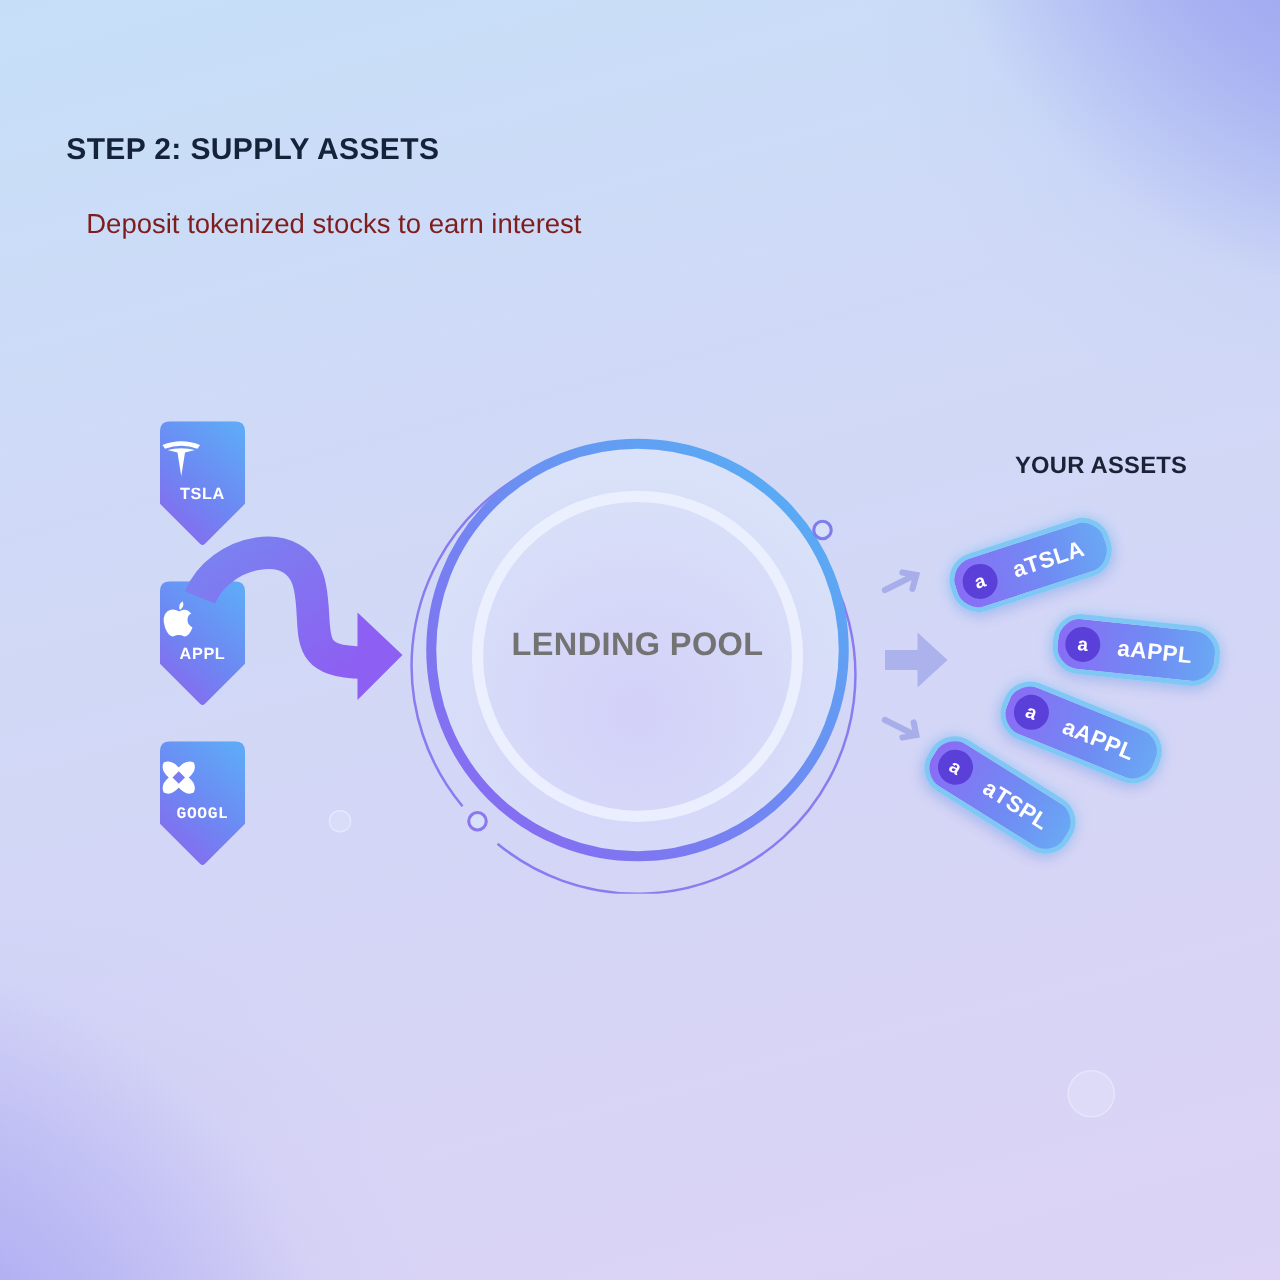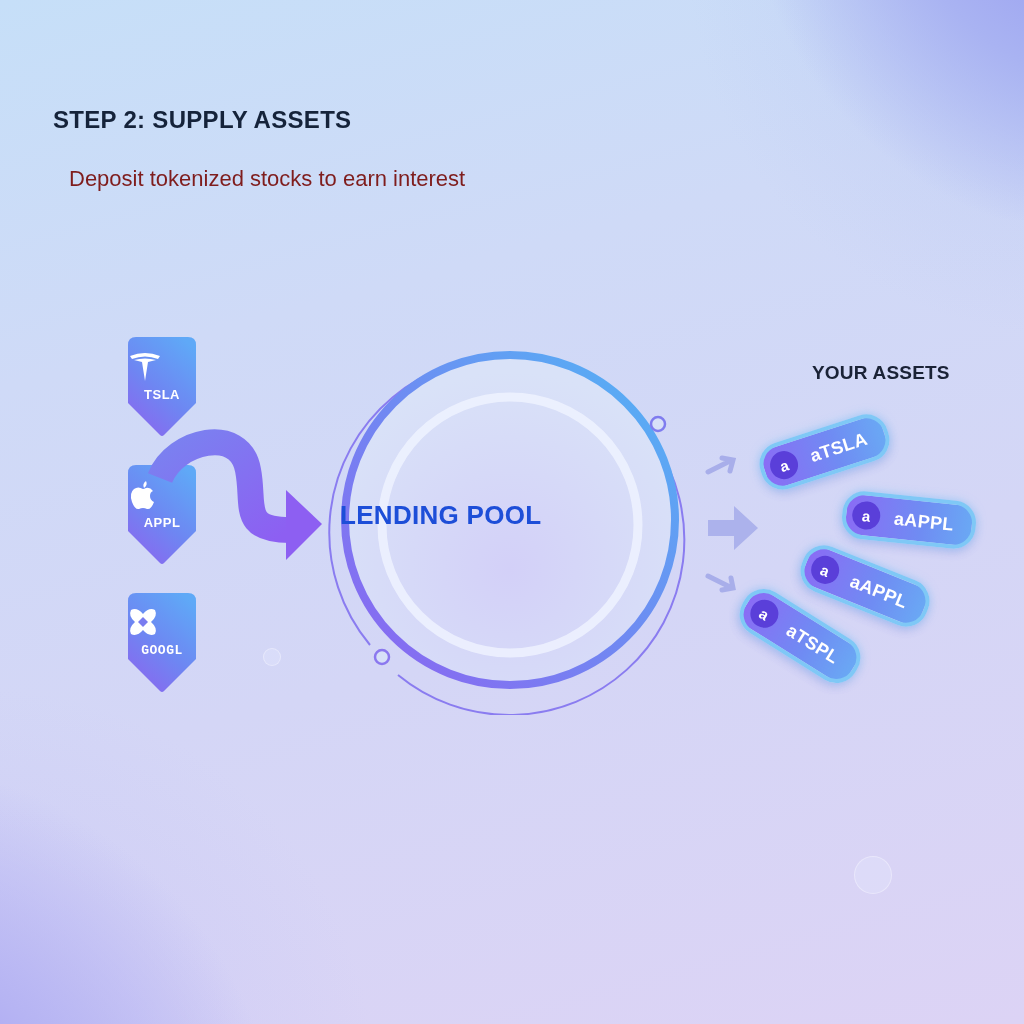--- a/index.html
+++ b/index.html
@@ -23,22 +23,22 @@
   .title { position:absolute; left:53px; top:106px; font-size:24px; font-weight:700;
     color:#15233a; letter-spacing:0.3px; margin:0; }
   .subtitle { position:absolute; left:53px; top:150px; font-size:22px; color:#7f1d1d; margin:16px; }
 
   .stock { position:absolute; width:68px; height:100px; }
   .stock svg { position:absolute; left:0; top:0; }
   .stock .logo { position:absolute; left:0; width:68px; top:14px; text-align:center; color:#fff; }
   .stock .ticker { position:absolute; left:0; width:68px; top:50px; text-align:center;
     color:#fff; font-size:13px; font-weight:700; letter-spacing:0.5px; }
 
-  .pool-label { position:absolute; left:340px; width:340px; top:500px; text-align:left;
-    font-size:26px; font-weight:700; color:#1d4ed8; letter-spacing:0.3px; }
+  .pool-label { position:absolute; left:340px; width:340px; top:500px; text-align:center;
+    font-size:26px; font-weight:700; color:#737373; letter-spacing:0.3px; }
 
   .assets-heading { position:absolute; left:806px; top:356px; font-size:19px; font-weight:700;
     color:#1a2236; letter-spacing:0.2px; margin:6px; }
 
   .token { position:absolute; height:40px; border-radius:22px; padding:0 18px 0 6px;
     display:flex; align-items:center; gap:14px;
     background: linear-gradient(90deg, #8a6cf5 0%, #6f8cf3 60%, #6aa8f4 100%);
     border:4px solid #7fc8f6;
     box-shadow: 0 0 10px rgba(120,200,250,0.55), 0 4px 10px rgba(90,80,200,0.2);
     transform-origin: center; }

